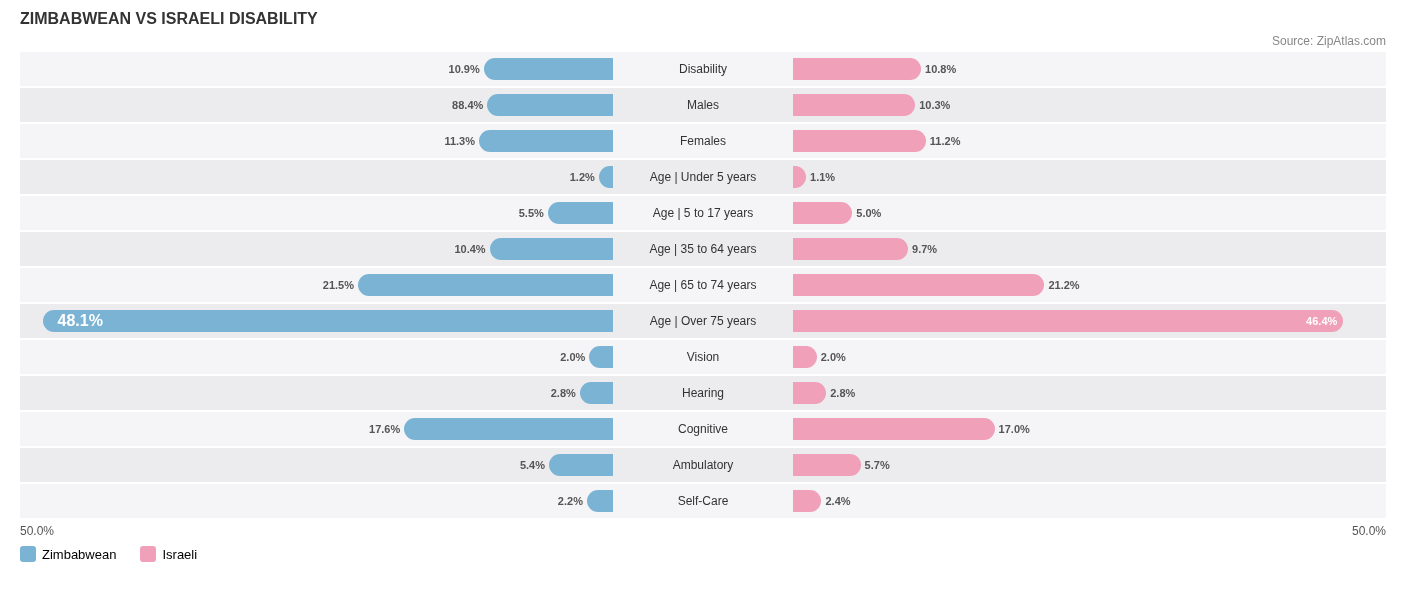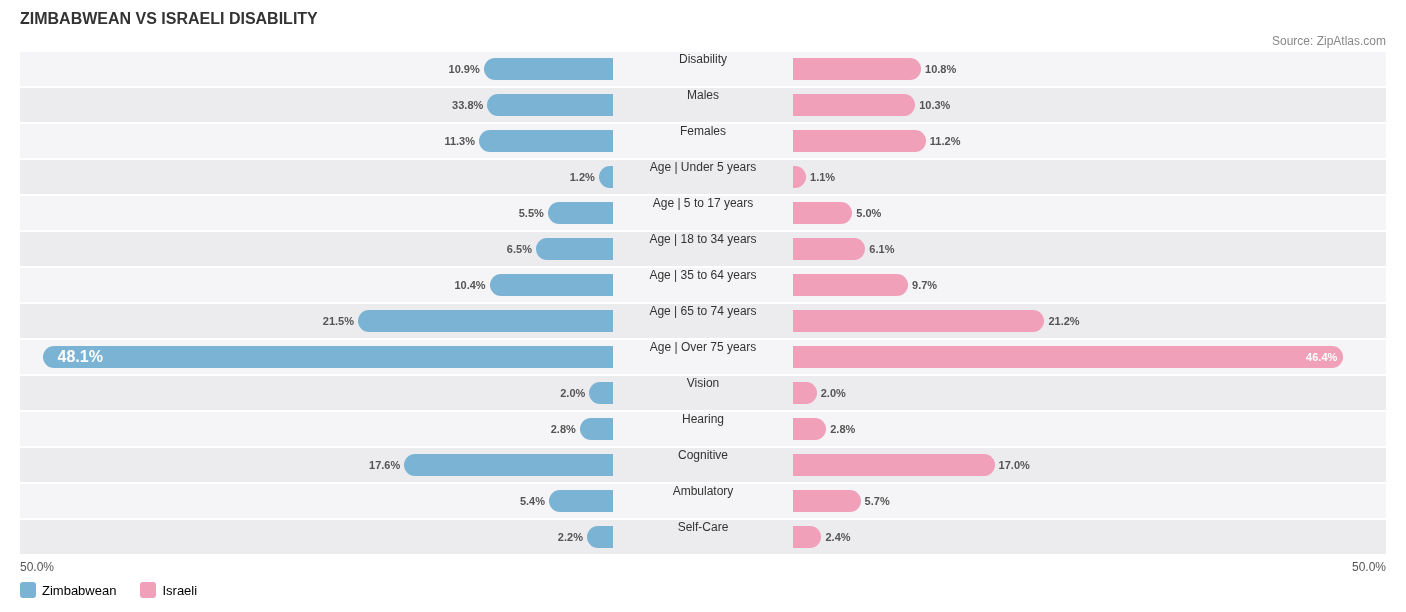--- a/index.html
+++ b/index.html
@@ -36,20 +36,21 @@
     .bar-row:nth-child(even) {
       background: #ececee;
     }
     
     
     .bars-wrapper {
       position: relative;
       width: 100%;
       height: 100%;
       display: flex;
+      align-items: center;
     }
     .left-side {
       flex: 1;
       height: 100%;
       display: flex;
       align-items: center;
       justify-content: flex-end;
       position: relative;
     }
     .right-side {
@@ -177,21 +178,21 @@
         <div class="pink-bar" style="width:21.6%;">
           <span class="value-right">10.8%</span>
         </div>
       </div>
     </div>
   </div>
       <div class="bar-row">
     <div class="bars-wrapper">
       <div class="left-side">
         <div class="blue-bar" style="width:21.2%;">
-          <span class="value-left">33.8%</span>
+          <span class="value-left">88.4%</span>
         </div>
       </div>
       <div class="label-cell">Males</div>
       <div class="right-side">
         <div class="pink-bar" style="width:20.6%;">
           <span class="value-right">10.3%</span>
         </div>
       </div>
     </div>
   </div>
@@ -229,35 +230,20 @@
     <div class="bars-wrapper">
       <div class="left-side">
         <div class="blue-bar" style="width:11%;">
           <span class="value-left">5.5%</span>
         </div>
       </div>
       <div class="label-cell">Age | 5 to 17 years</div>
       <div class="right-side">
         <div class="pink-bar" style="width:10%;">
           <span class="value-right">5.0%</span>
-        </div>
-      </div>
-    </div>
-  </div>
-      <div class="bar-row">
-    <div class="bars-wrapper">
-      <div class="left-side">
-        <div class="blue-bar" style="width:13%;">
-          <span class="value-left">6.5%</span>
-        </div>
-      </div>
-      <div class="label-cell">Age | 18 to 34 years</div>
-      <div class="right-side">
-        <div class="pink-bar" style="width:12.2%;">
-          <span class="value-right">6.1%</span>
         </div>
       </div>
     </div>
   </div>
       <div class="bar-row">
     <div class="bars-wrapper">
       <div class="left-side">
         <div class="blue-bar" style="width:20.8%;">
           <span class="value-left">10.4%</span>
         </div>

